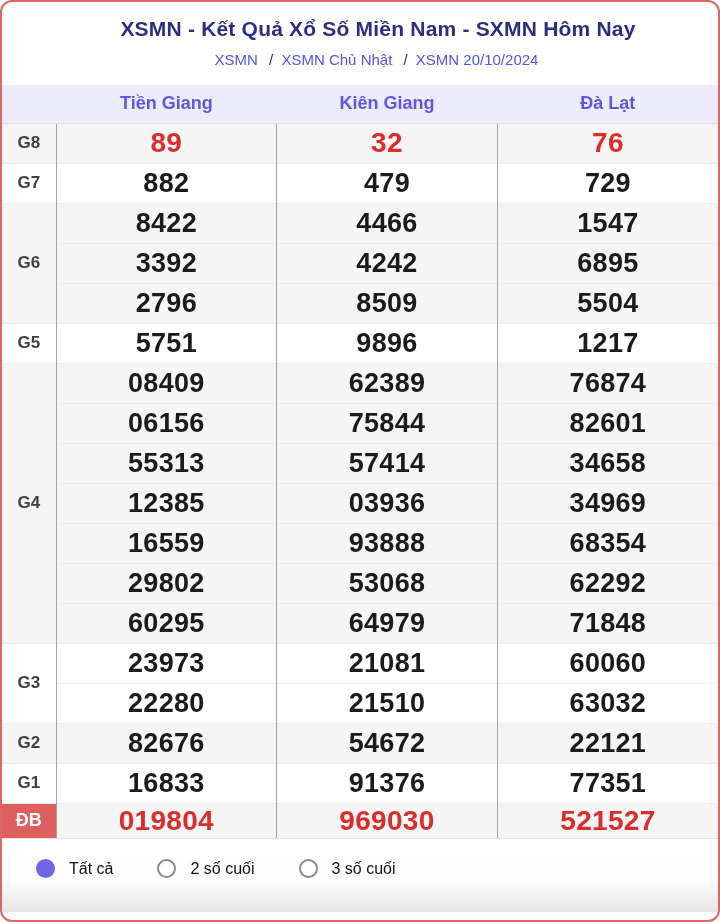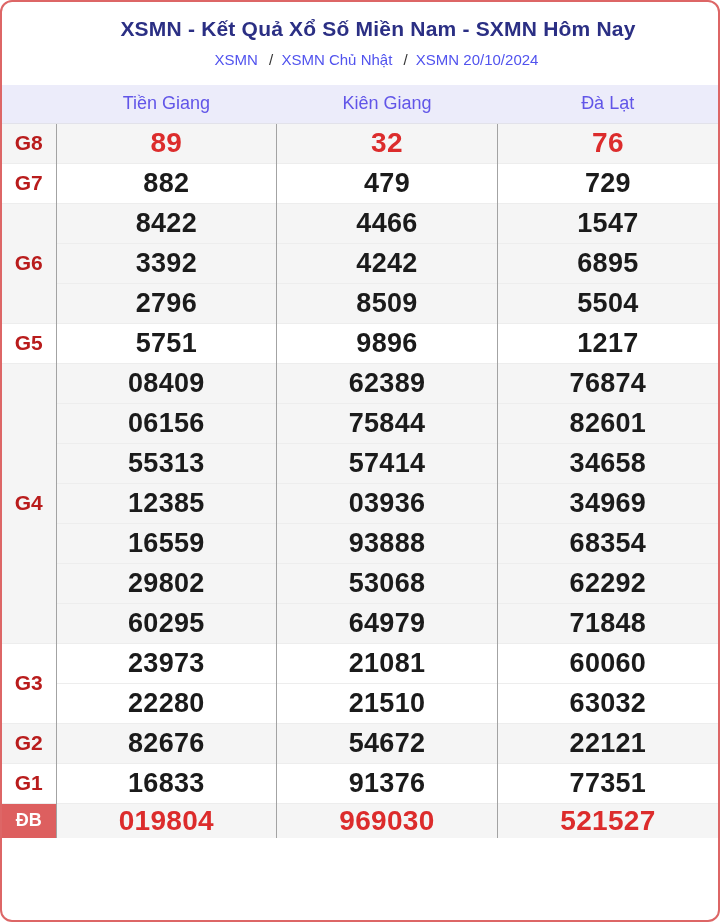--- a/index.html
+++ b/index.html
@@ -43,40 +43,40 @@
     width: 100%;
     border-collapse: collapse;
     table-layout: fixed;
   }
   table.results col.c-prize { width: 54px; }
   table.results thead th {
     height: 38px;
     background: #ececfa;
     color: #6155e8;
     font-size: 18px;
-    font-weight: normal;
+    font-weight: bold;
     border-bottom: 1px solid #e2e2ea;
   }
   table.results td {
     height: 40px;
     text-align: center;
     vertical-align: middle;
     border-top: 1px solid #ededed;
   }
   td.val {
     border-left: 1px solid #a3a3a3;
     font-size: 27px;
     font-weight: bold;
     color: #1b1b1b;
     letter-spacing: 0.3px;
   }
   td.prize-label {
-    font-size: 21px;
-    font-weight: bold;
-    color: #b91c1c;
+    font-size: 17px;
+    font-weight: bold;
+    color: #404040;
   }
   tr.shade-gray td { background: #f5f5f5; }
   tr.shade-white td { background: #ffffff; }
   td.val.red { color: #dc2c2c; font-size: 28px; }
   tr.db-row td { height: 35px; }
   td.prize-label.db {
     background: #dd5f5f !important;
     color: #ffffff;
     font-size: 18px;
   }
@@ -236,14 +236,28 @@
         </tr>
         <tr class="shade-gray db-row">
           <td class="prize-label db" rowspan="1">ĐB</td>
           <td class="val red">019804</td>
           <td class="val red">969030</td>
           <td class="val red">521527</td>
         </tr>
       </tbody>
   </table>
 
+  <div class="footer" id="filter-bar">
+      <label class="radio-option">
+        <span class="radio-circle selected"></span>
+        <span class="radio-label">Tất cả</span>
+      </label>
+      <label class="radio-option">
+        <span class="radio-circle"></span>
+        <span class="radio-label">2 số cuối</span>
+      </label>
+      <label class="radio-option">
+        <span class="radio-circle"></span>
+        <span class="radio-label">3 số cuối</span>
+      </label>
+    </div>
 
 </div>
 
 </body></html>

